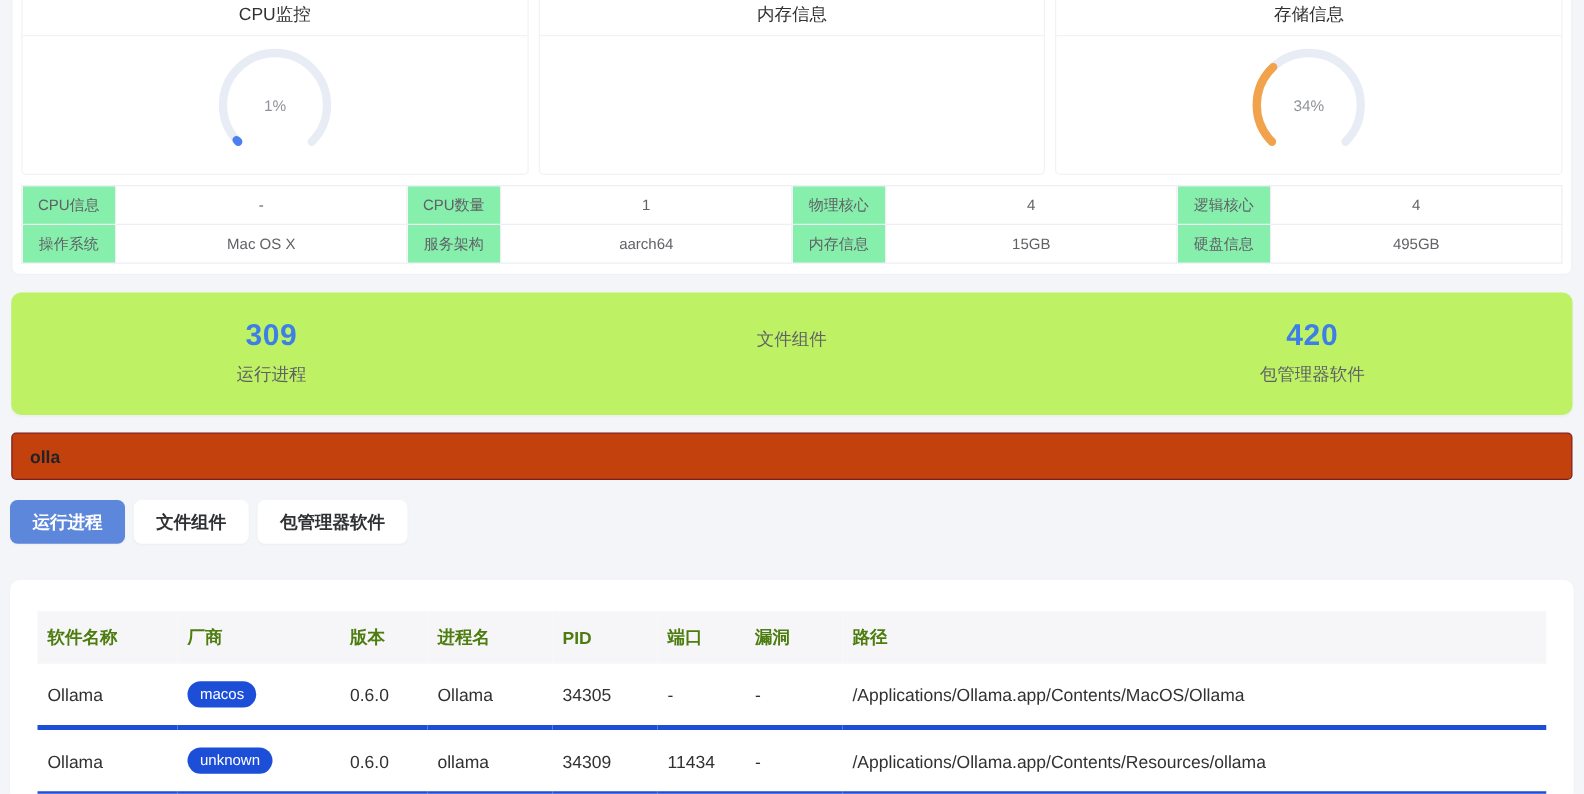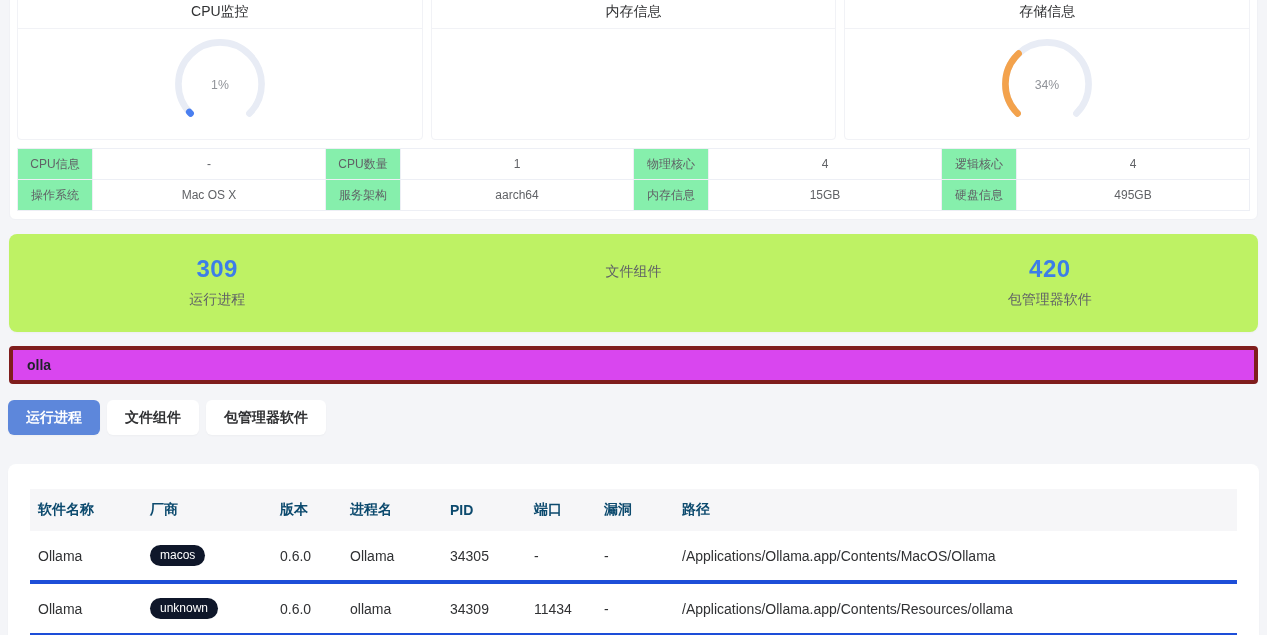--- a/index.html
+++ b/index.html
@@ -30,45 +30,45 @@
   .stats-card{
     margin:14px 9px 0;background:#bef264;border-radius:8px;padding:21px 0 23px;
     display:flex;box-shadow:0 1px 2px rgba(0,0,0,0.03);
   }
   .stat{flex:1;text-align:center;}
   .stat-value{font-size:24px;font-weight:bold;color:#3d7ee8;letter-spacing:0.5px;}
   .stat-label{margin-top:8px;font-size:14px;color:#606266;}
   
   .search-input{
     display:block;box-sizing:border-box;margin:14px 9px 0;width:1249px;height:38px;
-    border:4px solid #7f1d1d;border-radius:4px;padding:0 14px;background:#d946ef;
+    border:1px solid #7f1d1d;border-radius:4px;padding:0 14px;background:#c2410c;
     font-family:"Liberation Sans","DejaVu Sans",sans-serif;
     font-size:14px;font-weight:600;color:#1f2329;outline:none;
   }
   
   .tabs{margin:16px 8px 0;display:flex;gap:7px;}
   .tab{
     height:35px;line-height:35px;padding:0 18px;border-radius:6px;background:#fff;
     font-size:14px;font-weight:bold;color:#303133;cursor:pointer;
     box-shadow:0 1px 2px rgba(0,0,0,0.03);
   }
   .tab.active{background:#5d87db;color:#fff;}
   
   .table-card{
     margin:29px 8px 0;background:#fff;border-radius:8px;padding:25px 22px 18px;
     box-shadow:0 1px 2px rgba(0,0,0,0.03);
   }
   .proc-table{width:100%;border-collapse:collapse;font-size:14px;color:#303133;table-layout:fixed;}
   .proc-table th{
     background:#f6f6f8;height:42px;text-align:left;font-weight:bold;
-    padding:0 8px;font-size:14px;color:#0c4a6e;white-space:nowrap;
+    padding:0 8px;font-size:14px;color:#4d7c0f;white-space:nowrap;
   }
   .proc-table td{height:49px;border-bottom:4px solid #1d4ed8;padding:0 8px;white-space:nowrap;overflow:hidden;}
   .vendor-badge{
-    display:inline-block;background:#0f172a;color:#fff;font-size:12px;
+    display:inline-block;background:#1d4ed8;color:#fff;font-size:12px;
     padding:3px 10px 4px;border-radius:11px;line-height:1.2;
   }
 </style>
 </head>
 <body>
 
 <div class="top-card">
   <div class="panels">
     <div class="panel">
       <div class="panel-title">CPU监控</div>

